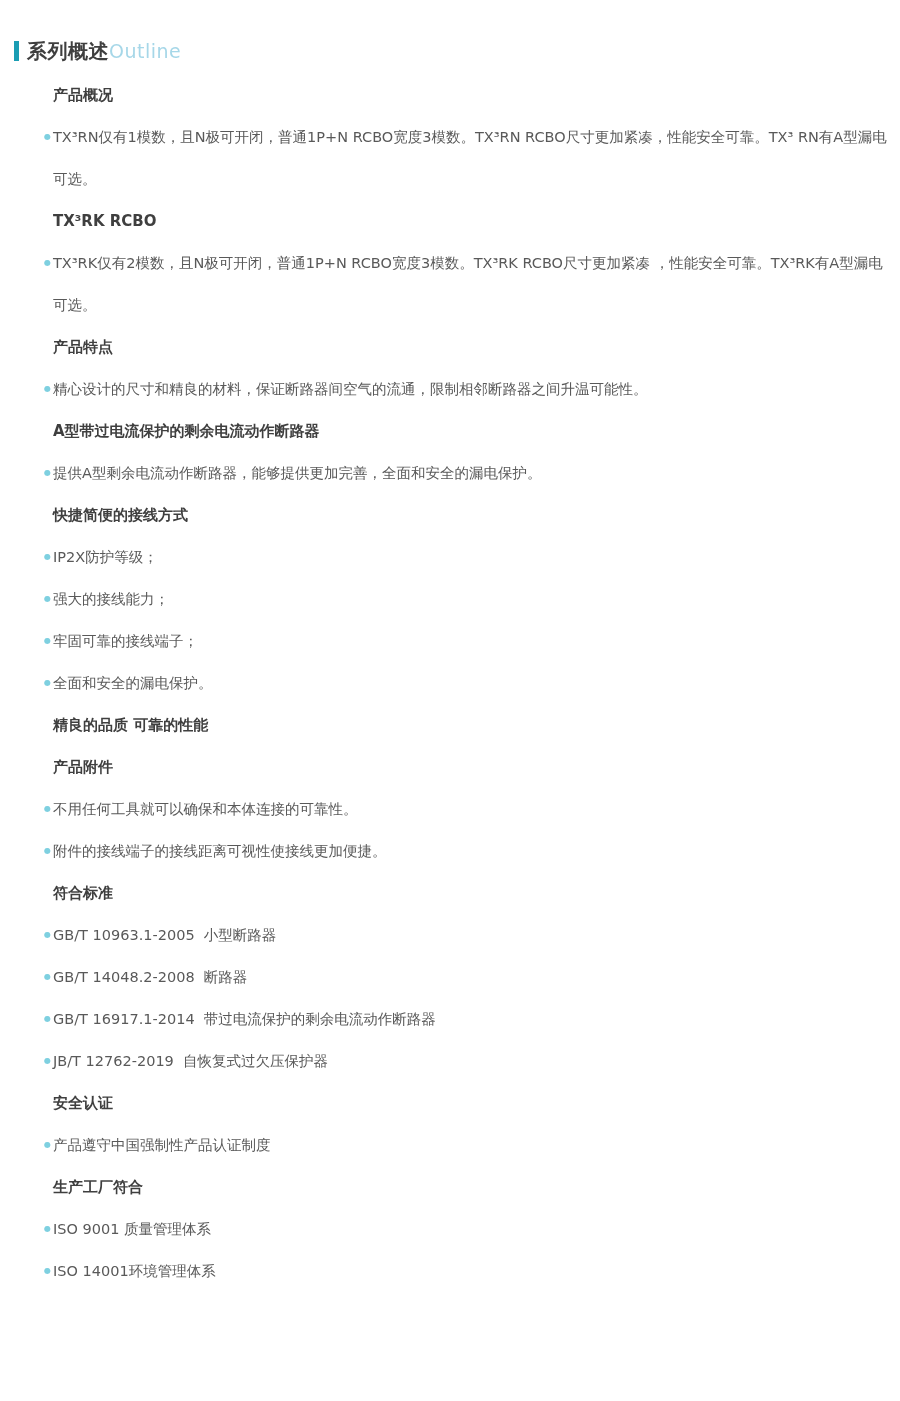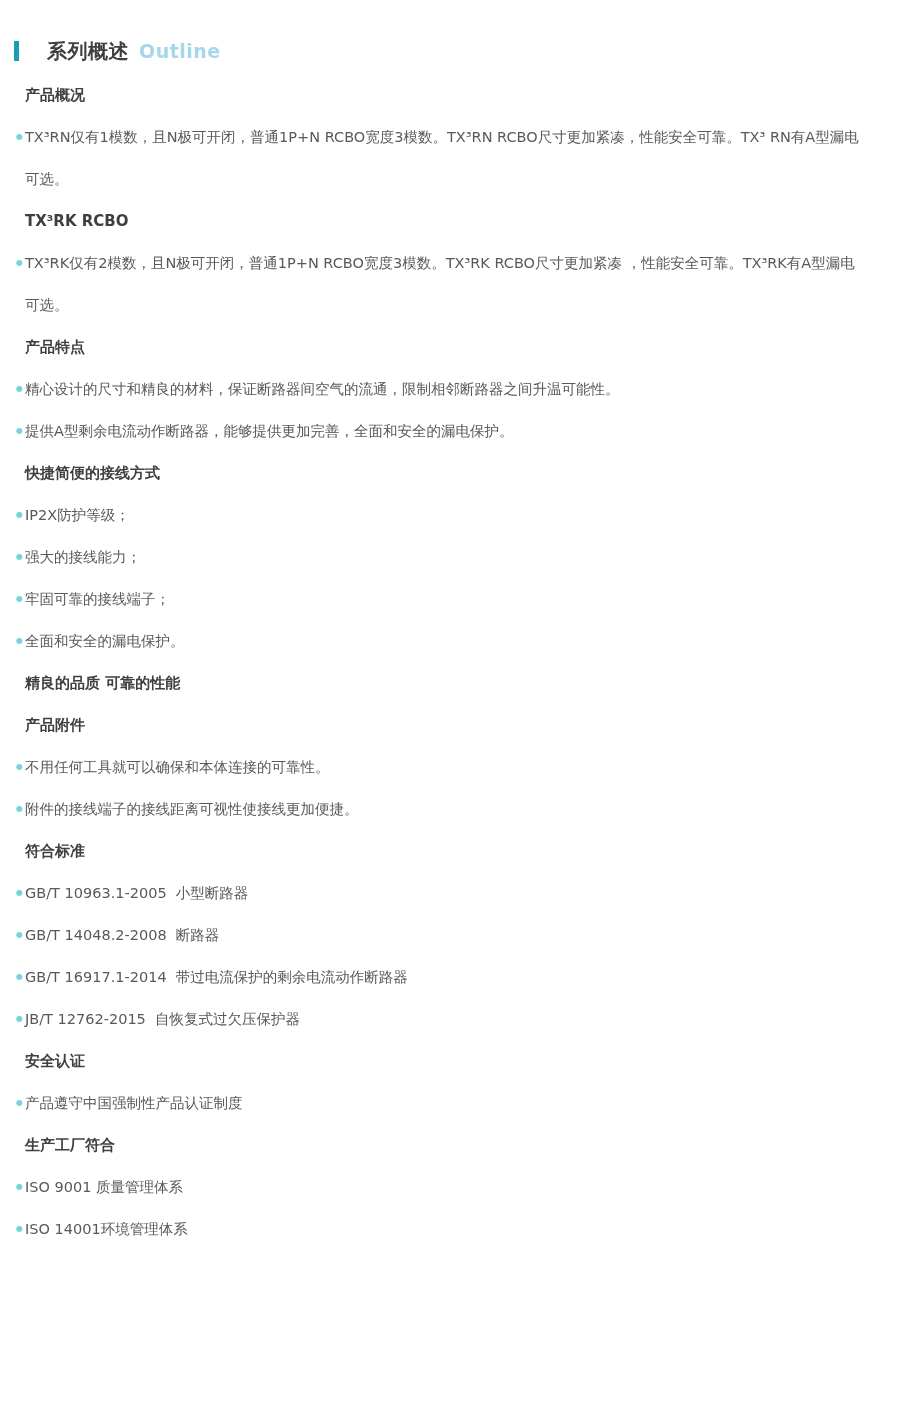--- a/index.html
+++ b/index.html
@@ -12,43 +12,43 @@
   }
   html,body{margin:0;padding:0;background:var(--bg);}
   body{
     width:900px;height:1401px;overflow:hidden;
     font-family:"DejaVu Sans","Liberation Sans",sans-serif;
     -webkit-font-smoothing:antialiased;
   }
   header{
     padding:38px 4px 0 14px;
     height:26px;
-    display:flex;align-items:center;gap:20px;
+    display:flex;align-items:center;
   }
   .accent-bar{
     display:inline-block;
     width:5px;height:20px;
     background:var(--accent);
     margin-right:8px;
     flex:0 0 auto;
   }
   h1{
     margin:0;font-size:20px;font-weight:bold;color:var(--heading);
     display:flex;align-items:baseline;letter-spacing:0.5px;
   }
   h1 .en{
-    margin-left:10px;
     color:var(--title-en);
-    font-weight:bold;
+    font-weight:normal;
     font-size:19px;
     letter-spacing:0.5px;
   }
   #content{
     margin-top:10px;
     padding-right:10px;
+    margin-left:28px;
   }
   .block{
     line-height:42px;
     white-space:pre-wrap;
     position:relative;
     padding-left:25px;
   }
   .block.heading{
     font-weight:bold;
     color:var(--heading);
@@ -87,20 +87,21 @@
   <div class="block heading"><span class="txt">TX³RK RCBO</span></div>
 
   <div class="block bullet"><span class="dot">●</span><span class="txt">TX³RK仅有2模数，且N极可开闭，普通1P+N RCBO宽度3模数。TX³RK RCBO尺寸更加紧凑 ，性能安全可靠。TX³RK有A型漏电
 可选。</span></div>
 
   <div class="block heading"><span class="txt">产品特点</span></div>
 
 
   <div class="block bullet"><span class="dot">●</span><span class="txt">精心设计的尺寸和精良的材料，保证断路器间空气的流通，限制相邻断路器之间升温可能性。</span></div>
 
+  <div class="block heading"><span class="txt">A型带过电流保护的剩余电流动作断路器</span></div>
 
   <div class="block bullet"><span class="dot">●</span><span class="txt">提供A型剩余电流动作断路器，能够提供更加完善，全面和安全的漏电保护。</span></div>
 
   <div class="block heading"><span class="txt">快捷简便的接线方式</span></div>
 
   <div class="block bullet"><span class="dot">●</span><span class="txt">IP2X防护等级；</span></div>
 
   <div class="block bullet"><span class="dot">●</span><span class="txt">强大的接线能力；</span></div>
 
   <div class="block bullet"><span class="dot">●</span><span class="txt">牢固可靠的接线端子；</span></div>
@@ -116,21 +117,21 @@
   <div class="block bullet"><span class="dot">●</span><span class="txt">附件的接线端子的接线距离可视性使接线更加便捷。</span></div>
 
   <div class="block heading"><span class="txt">符合标准</span></div>
 
   <div class="block bullet"><span class="dot">●</span><span class="txt">GB/T 10963.1-2005  小型断路器</span></div>
 
   <div class="block bullet"><span class="dot">●</span><span class="txt">GB/T 14048.2-2008  断路器</span></div>
 
   <div class="block bullet"><span class="dot">●</span><span class="txt">GB/T 16917.1-2014  带过电流保护的剩余电流动作断路器</span></div>
 
-  <div class="block bullet"><span class="dot">●</span><span class="txt">JB/T 12762-2015  自恢复式过欠压保护器</span></div>
+  <div class="block bullet"><span class="dot">●</span><span class="txt">JB/T 12762-2019  自恢复式过欠压保护器</span></div>
 
   <div class="block heading"><span class="txt">安全认证</span></div>
 
   <div class="block bullet"><span class="dot">●</span><span class="txt">产品遵守中国强制性产品认证制度</span></div>
 
   <div class="block heading"><span class="txt">生产工厂符合</span></div>
 
   <div class="block bullet"><span class="dot">●</span><span class="txt">ISO 9001 质量管理体系</span></div>
 
   <div class="block bullet"><span class="dot">●</span><span class="txt">ISO 14001环境管理体系</span></div>

